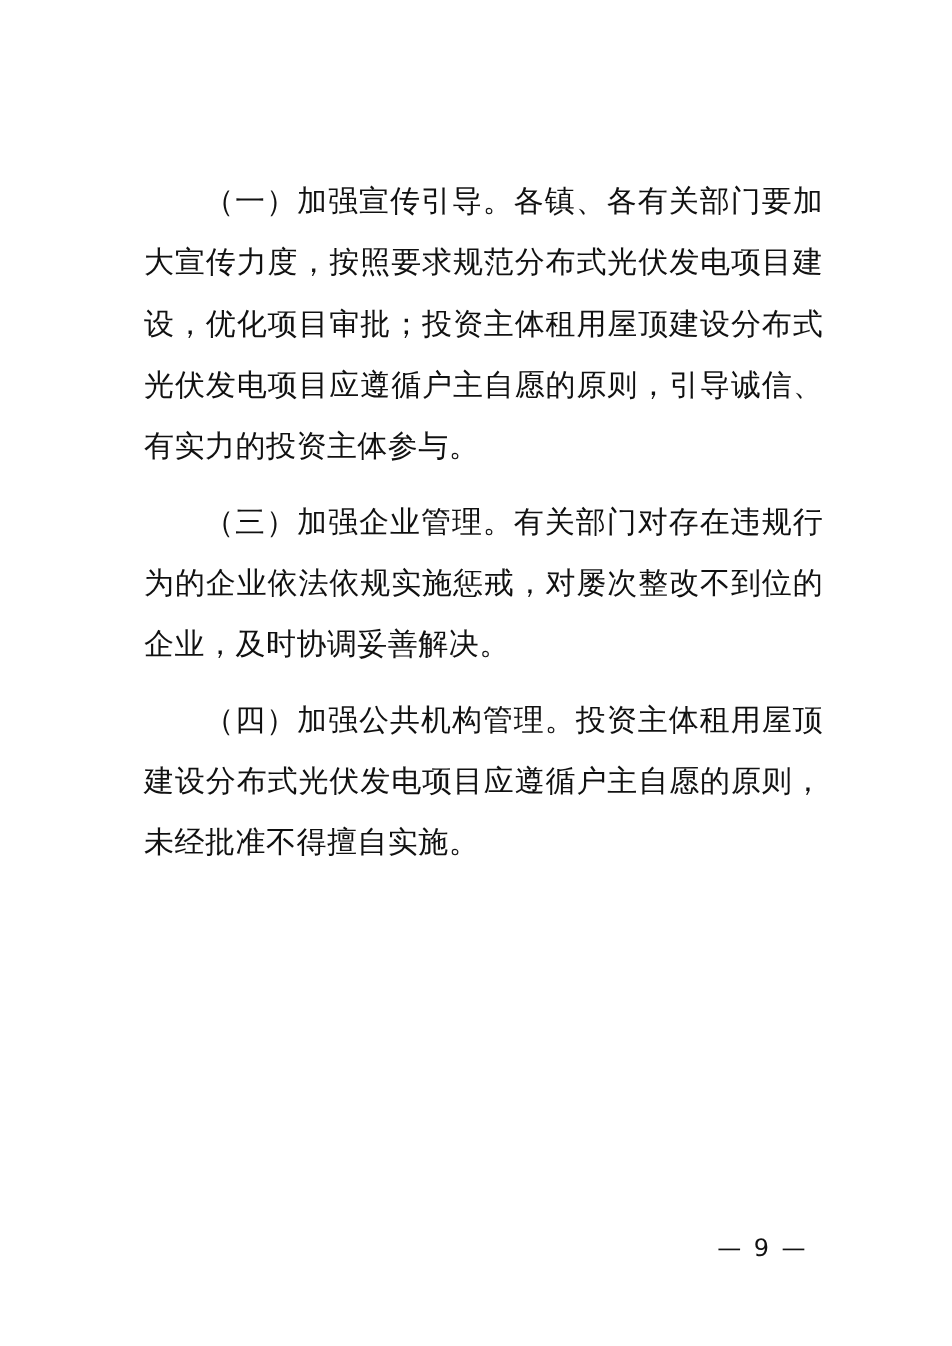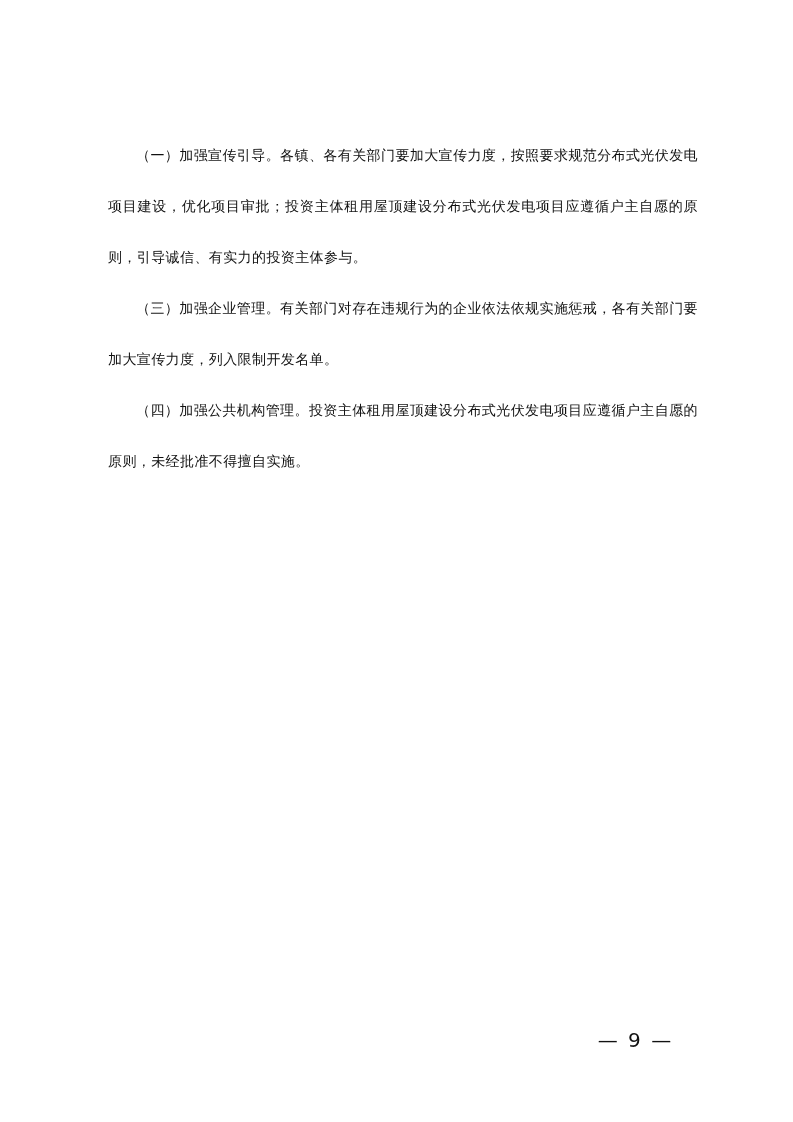--- a/index.html
+++ b/index.html
@@ -16,22 +16,22 @@
     color: #1a1a1a;
     overflow: hidden;
   }
   .content {
     position: absolute;
     left: 108px;
     top: 130px;
     width: 590px;
   }
   p.para {
-    margin: 0;
-    font-size: 14px;
+    margin: 12px;
+    font-size: 25px;
     line-height: 51px;
     text-align: justify;
     text-justify: inter-ideograph;
     letter-spacing: 0.4px;
     text-indent: 2em;
     color: #111111;
     font-weight: 400;
   }
   .pagenum {
     position: absolute;
@@ -49,21 +49,21 @@
     letter-spacing: 2px;
   }
 </style>
 </head>
 <body>
 
 <div class="page">
 
   <div class="content">
     <p class="para">（一）加强宣传引导。各镇、各有关部门要加大宣传力度，按照要求规范分布式光伏发电项目建设，优化项目审批；投资主体租用屋顶建设分布式光伏发电项目应遵循户主自愿的原则，引导诚信、有实力的投资主体参与。</p>
-    <p class="para">（三）加强企业管理。有关部门对存在违规行为的企业依法依规实施惩戒，各有关部门要加大宣传力度，列入限制开发名单。</p>
+    <p class="para">（三）加强企业管理。有关部门对存在违规行为的企业依法依规实施惩戒，对屡次整改不到位的企业，及时协调妥善解决。</p>
     <p class="para">（四）加强公共机构管理。投资主体租用屋顶建设分布式光伏发电项目应遵循户主自愿的原则，未经批准不得擅自实施。</p>
   </div>
 
   <div class="pagenum">
     <span class="pagenum-inner">— 9 —</span>
   </div>
 
 </div>
 
 </body></html>

